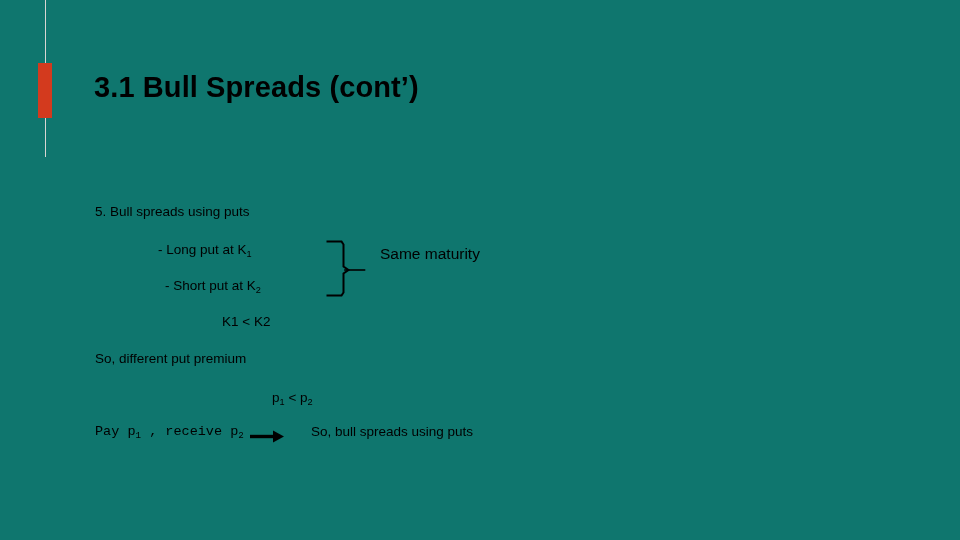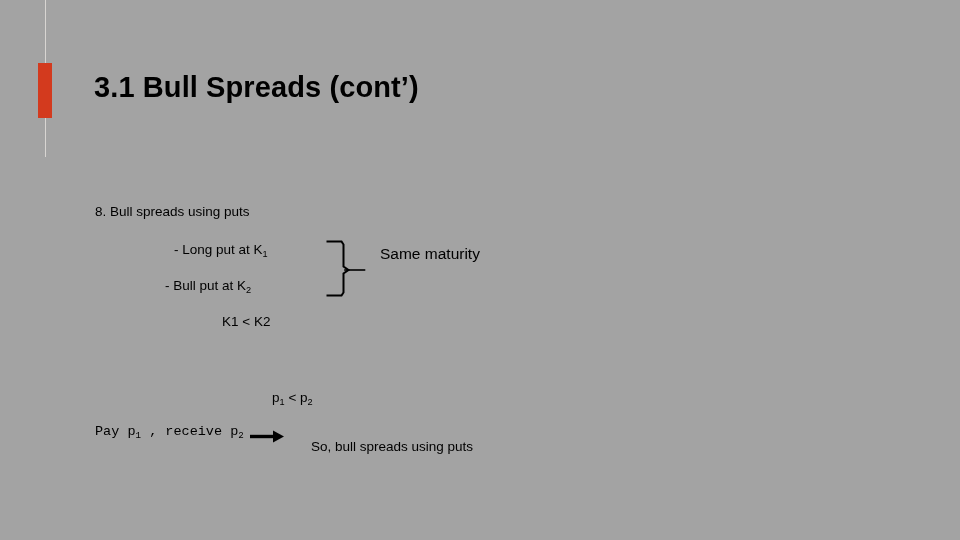--- a/index.html
+++ b/index.html
@@ -8,21 +8,21 @@
     background: #ffffff;
   }
   body {
     font-family: "Liberation Sans", sans-serif;
     -webkit-font-smoothing: antialiased;
   }
   #slide {
     position: relative;
     width: 960px;
     height: 540px;
-    background: #a3a3a3;
+    background: #0f766e;
     overflow: hidden;
   }
 
   
   .vrule {
     position: absolute;
     left: 45px;
     top: 0;
     width: 1px;
     height: 157px;
@@ -60,28 +60,28 @@
   .body-line.big {
     font-size: 15.5px;
   }
   .body-line sub {
     font-size: 0.68em;
     vertical-align: -0.28em;
     line-height: 0;
   }
 
   .l-bullets   { left: 95px;  top: 205px; }
-  .l-long      { left: 174px; top: 243px; }
+  .l-long      { left: 158px; top: 243px; }
   .l-short     { left: 165px; top: 279px; }
   .l-same      { left: 380px; top: 245px; }
   .l-kk        { left: 222px; top: 315px; }
   .l-sodiff    { left: 95px;  top: 352px; }
   .l-pp        { left: 239px; top: 391px; padding-left: 33px; }
   .l-pay       { left: 95px;  top: 425px; font-family: Liberation Mono, monospace; }
-  .l-sobull    { left: 311px; top: 425px; margin-top: 15px; }
+  .l-sobull    { left: 311px; top: 425px; }
   .l-willprov  { left: 311px; top: 462px; }
 
   
   .ink {
     position: absolute;
     left: 0;
     top: 0;
     width: 960px;
     height: 540px;
     pointer-events: none;
@@ -90,30 +90,31 @@
 </head>
 <body>
 
 <div id="slide">
 
   <div class="vrule"></div>
   <div class="accent-bar"></div>
 
   <div class="title">3.1 Bull Spreads (cont’)</div>
 
-  <div class="body-line l-bullets">8. Bull spreads using puts</div>
+  <div class="body-line l-bullets">5. Bull spreads using puts</div>
 
   <div class="body-line l-long"><span>- Long put at K</span><sub>1</sub></div>
 
-  <div class="body-line l-short"><span>- Bull put at K</span><sub>2</sub></div>
+  <div class="body-line l-short"><span>- Short put at K</span><sub>2</sub></div>
 
   <div class="body-line big l-same">Same maturity</div>
 
   <div class="body-line l-kk">K1 &lt; K2</div>
 
+  <div class="body-line l-sodiff">So, different put premium</div>
 
   <div class="body-line l-pp"><span>p</span><sub>1</sub><span> &lt; </span><span>p</span><sub>2</sub></div>
 
   <div class="body-line l-pay"><span>Pay p</span><sub>1</sub><span> , receive p</span><sub>2</sub></div>
 
   <div class="body-line l-sobull">So, bull spreads using puts</div>
 
 
   <svg class="ink" viewBox="0 0 960 540">
 

